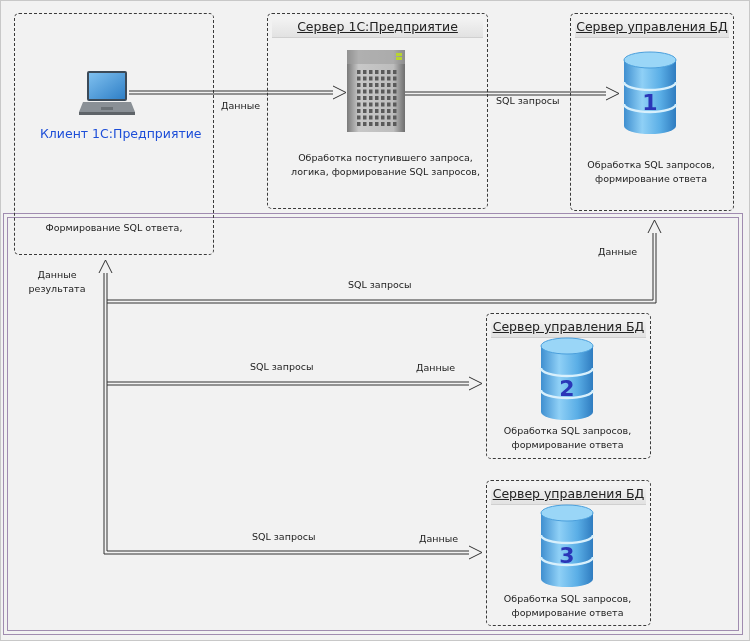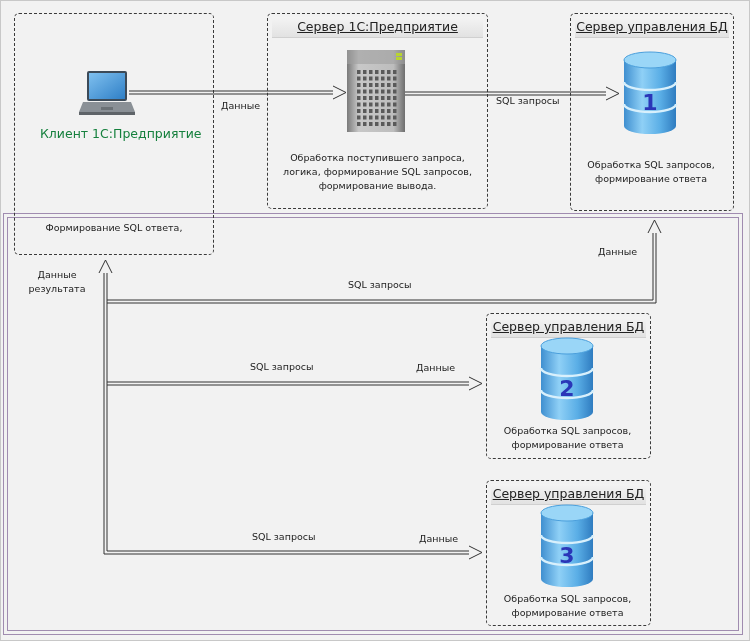--- a/index.html
+++ b/index.html
@@ -4,21 +4,21 @@
 <style>
   html,body{margin:0;padding:0;}
   body{width:750px;height:641px;background:#ffffff;font-family:"DejaVu Sans",sans-serif;position:relative;overflow:hidden;}
   .canvas{position:absolute;left:0;top:0;width:748px;height:639px;border:1px solid #c8c8c8;background:#f2f2f2;}
   .lower-frame{position:absolute;left:3px;top:213px;width:738px;height:420px;border:1px solid #a08cb0;}
   .lower-frame-inner{position:absolute;left:7px;top:217px;width:730px;height:412px;border:1px solid #a08cb0;}
   .box{position:absolute;border:1.5px dashed #3a3a3a;border-radius:5px;}
   .box-title{position:absolute;left:4px;right:4px;top:3px;height:20px;background:linear-gradient(#f4f4f4,#e2e2e2);border-bottom:1px solid #d0d0d0;font-size:12.5px;color:#222;text-align:center;line-height:20px;white-space:nowrap;text-decoration:underline;}
   .caption{position:absolute;font-size:9.5px;color:#222;text-align:center;line-height:14px;white-space:nowrap;}
   .label{position:absolute;font-size:9.5px;color:#222;white-space:nowrap;}
-  .big-label{position:absolute;font-size:12.5px;color:#15803d;white-space:nowrap;}
+  .big-label{position:absolute;font-size:12.5px;color:#1d4ed8;white-space:nowrap;}
   svg.wires{position:absolute;left:0;top:0;}
   .icon{position:absolute;}
   .db-num{font-family:"DejaVu Sans",sans-serif;font-weight:bold;font-size:22px;fill:#2a36b8;}
 </style>
 </head>
 <body>
 
 <div class="canvas"></div>
 <div class="lower-frame"></div>
 <div class="lower-frame-inner"></div>
@@ -117,24 +117,23 @@
       <rect x="46" y="65.5" width="3.5" height="4"></rect>
       <rect x="10" y="72" width="3.5" height="4"></rect>
       <rect x="16" y="72" width="3.5" height="4"></rect>
       <rect x="22" y="72" width="3.5" height="4"></rect>
       <rect x="28" y="72" width="3.5" height="4"></rect>
       <rect x="34" y="72" width="3.5" height="4"></rect>
       <rect x="40" y="72" width="3.5" height="4"></rect>
       <rect x="46" y="72" width="3.5" height="4"></rect>
     </g>
 </svg>
-<div class="caption" style="left:268px;top:151px;width:219px;">
+<div class="caption" style="left:276px;top:151px;width:219px;">
   <div>Обработка поступившего запроса,</div>
   <div>логика, формирование SQL запросов,</div>
-  <div>формирование вывода.</div>
 </div>
 
 <div class="box" style="left:570px;top:13px;width:162px;height:196px;">
   <div class="box-title">Сервер управления БД</div>
 </div>
 <svg class="icon db" width="56" height="86" style="left:622px;top:50px;" viewBox="0 0 56 86">
   <use href="#dbshape"></use>
   <text class="db-num" x="28" y="60" text-anchor="middle">1</text>
 </svg>
 <div class="caption" style="left:570px;top:158px;width:162px;">

